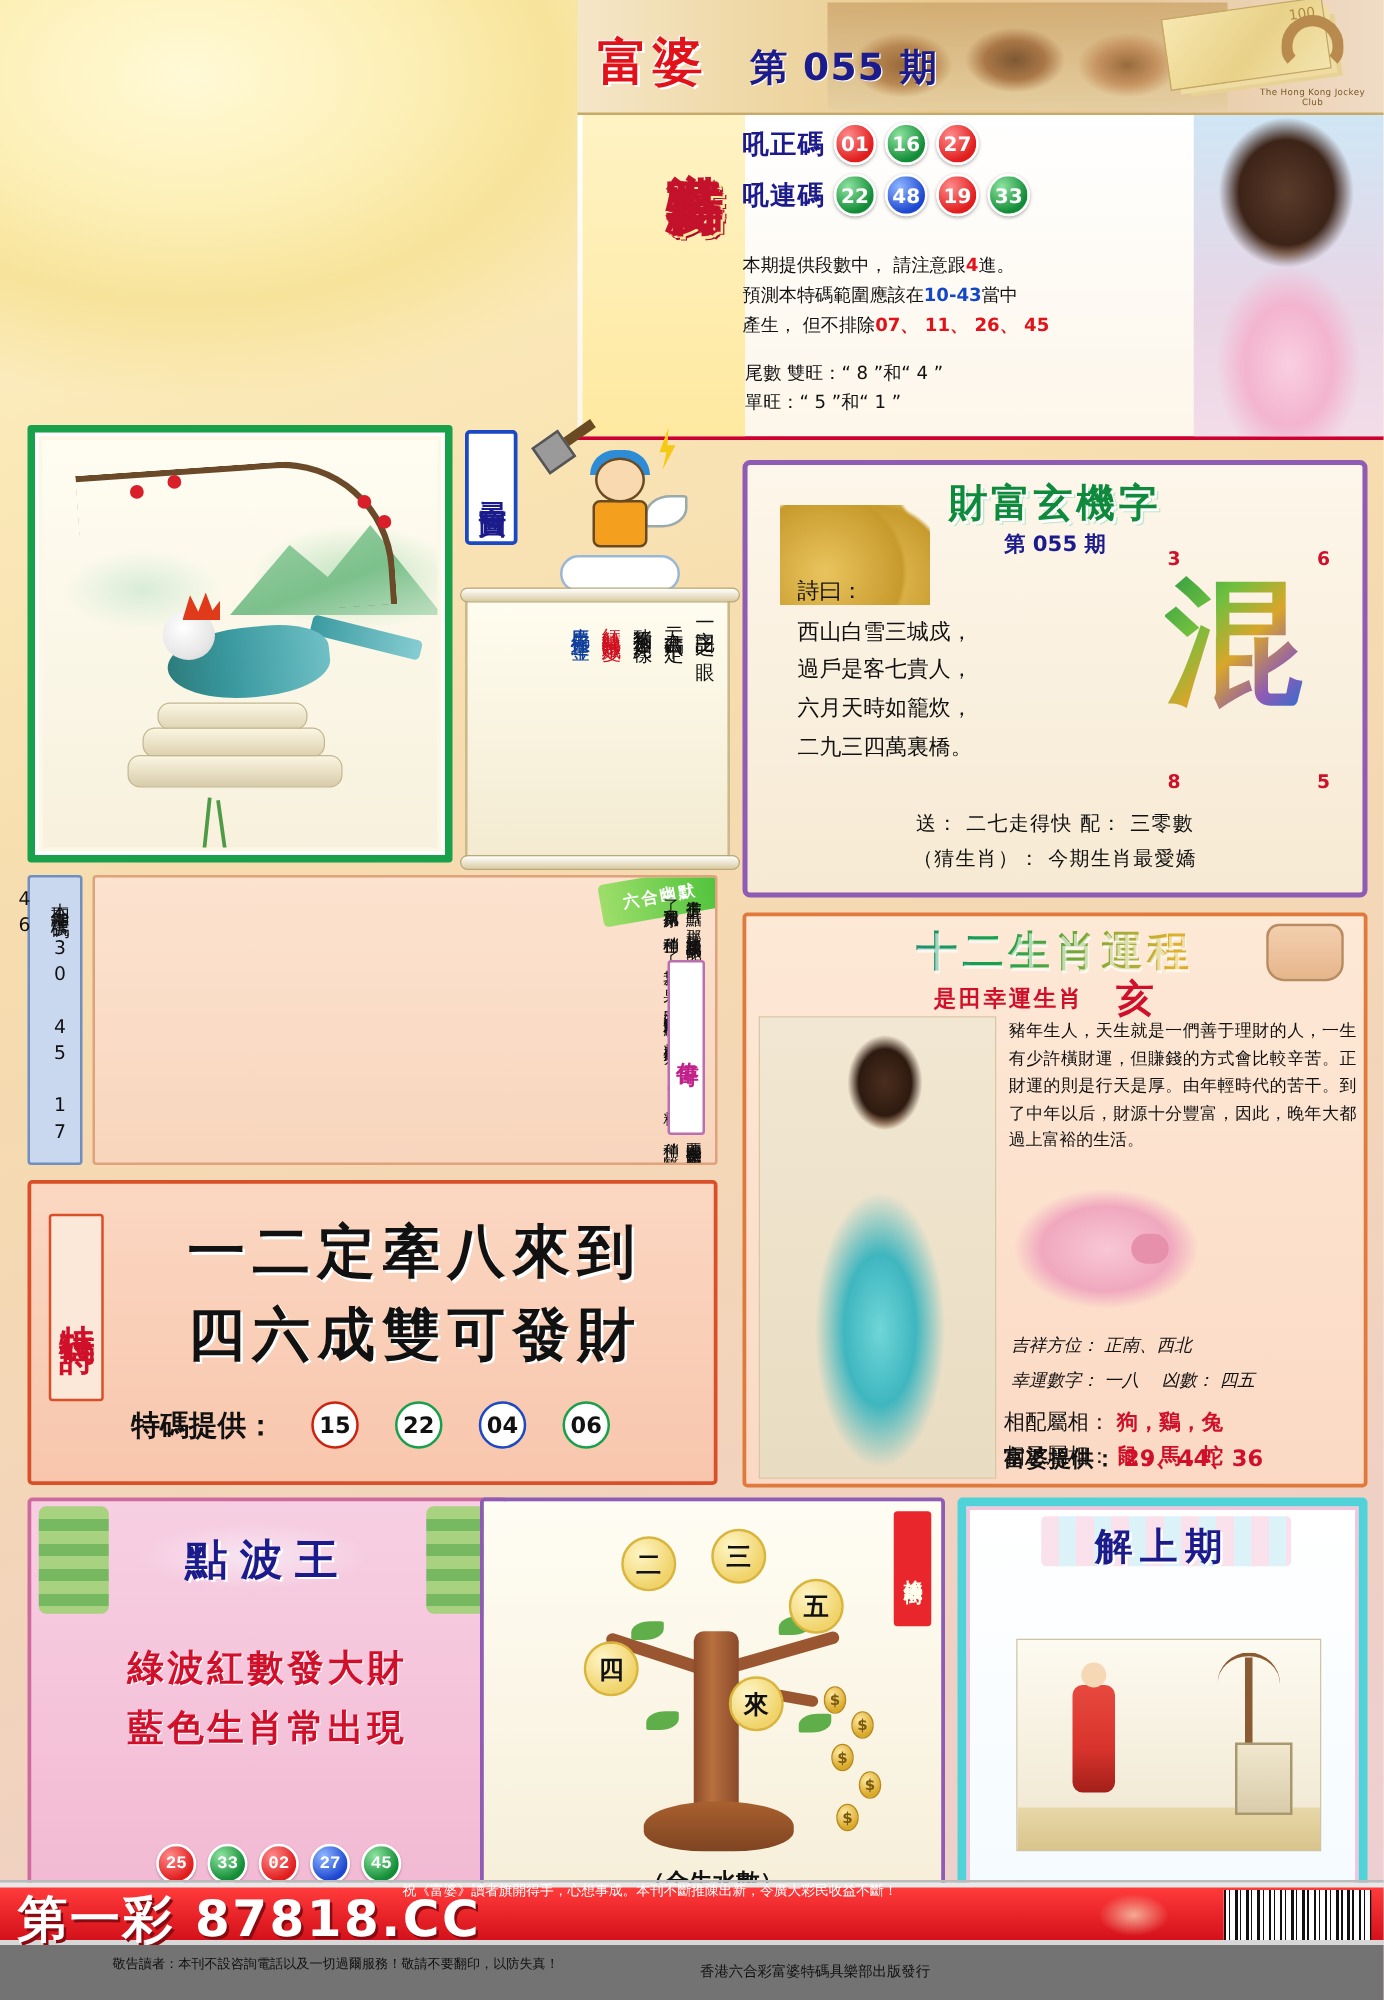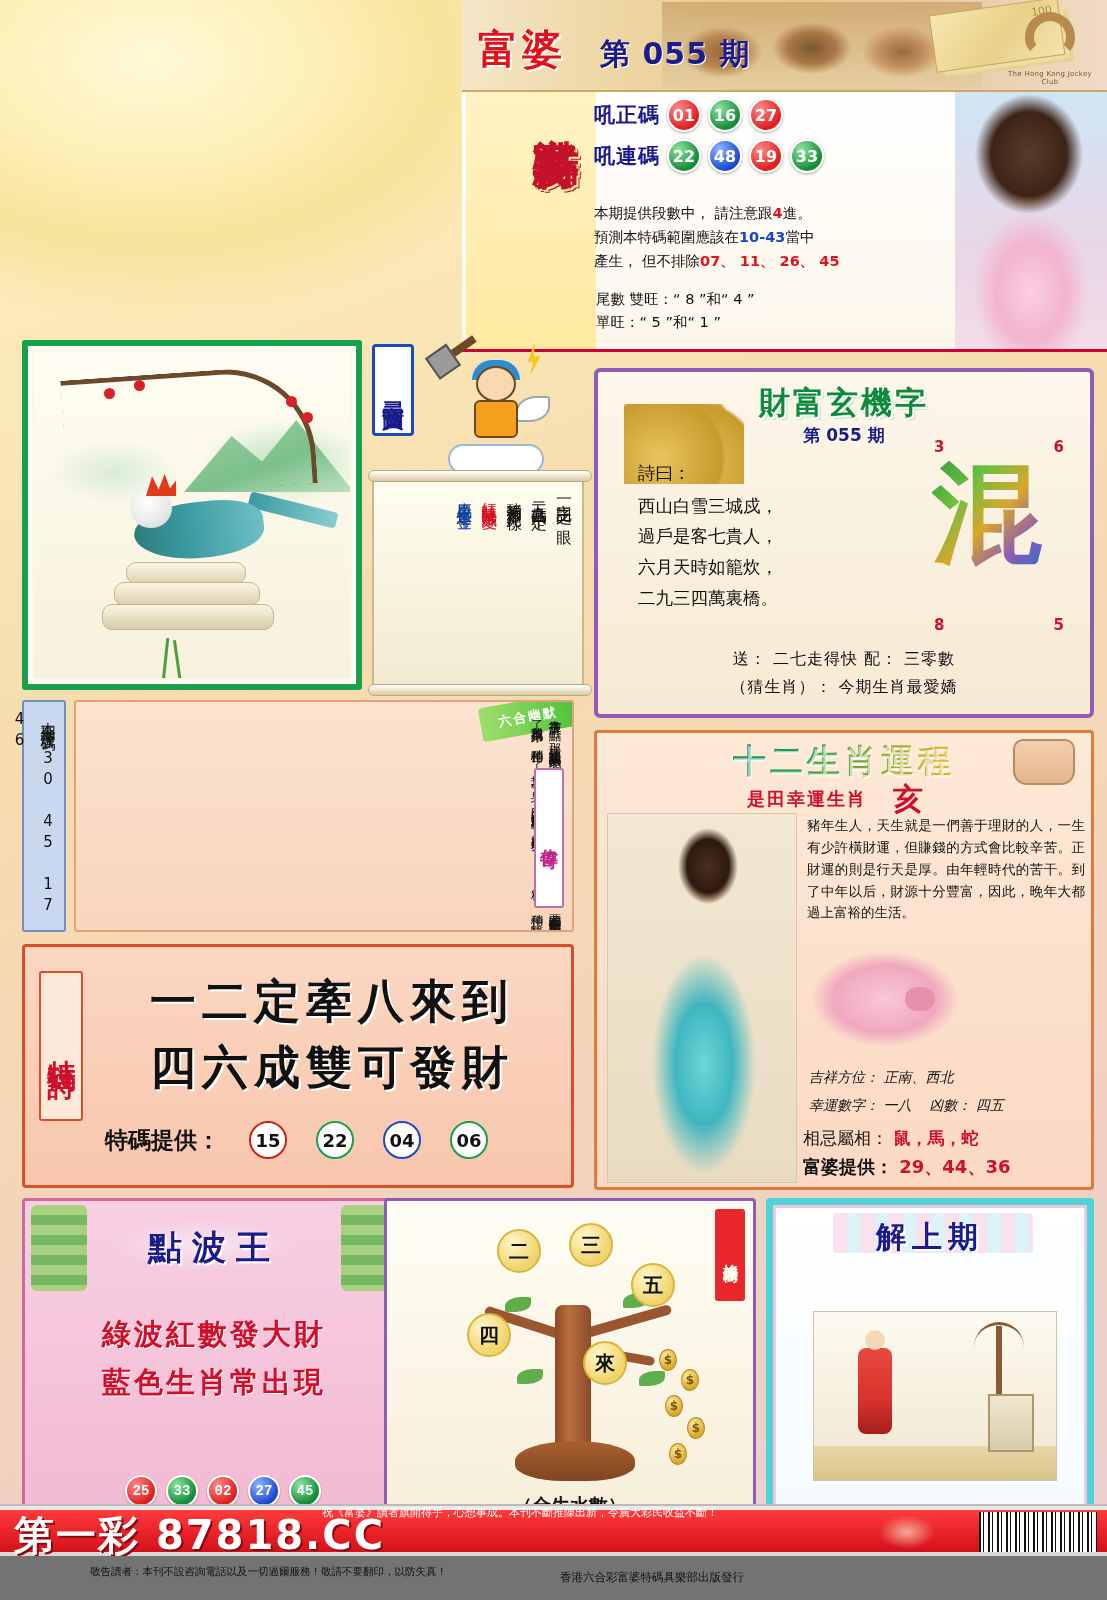--- a/index.html
+++ b/index.html
@@ -621,20 +621,24 @@
     <div>
       <span>幸運數字：</span>
       <span>一八</span>
       &nbsp;&nbsp;
       <span>凶數：</span>
       <span>四五</span>
     </div>
   </div>
   <div id="sx-match">
     <div>
+      <span>相配屬相：</span>
+      <b>狗，鷄，兔</b>
+    </div>
+    <div>
       <span>相忌屬相：</span>
       <b>鼠，馬，蛇</b>
     </div>
   </div>
   <div id="sx-offer">
     <span>富婆提供：</span>
     <b>29、44、36</b>
   </div>
 </div>
 

